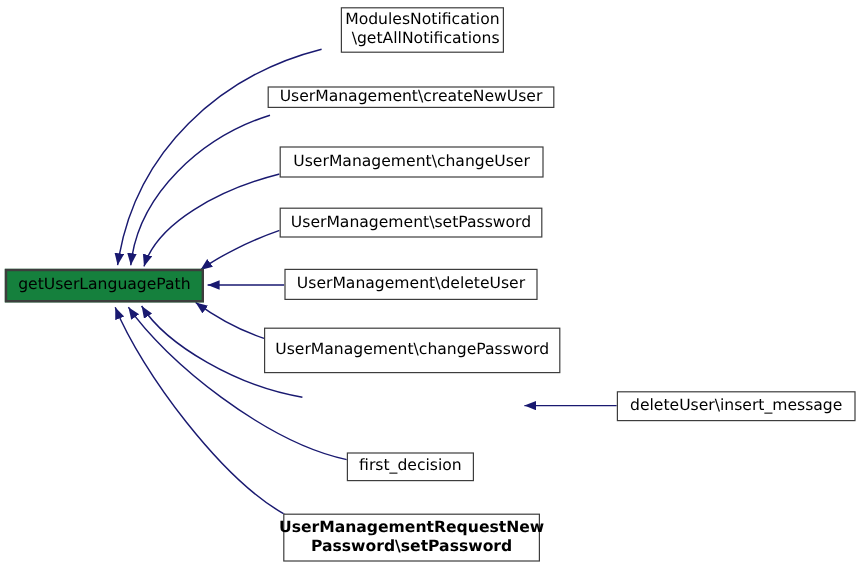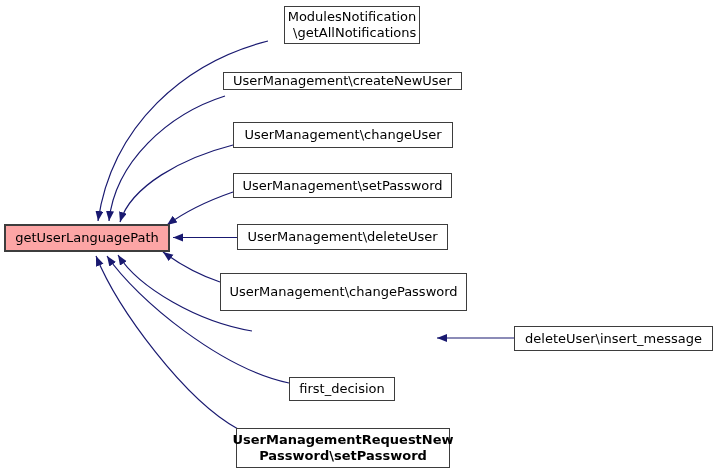--- a/index.html
+++ b/index.html
@@ -25,21 +25,21 @@
     font-size: 13px;
     line-height: 16px;
     display: flex;
     align-items: center;
     justify-content: center;
     text-align: center;
     white-space: pre-line;
     cursor: pointer;
   }
   .node.focus {
-    background: #fca5a5;
+    background: #15803d;
     border: 2px solid #3d3d3d;
   }
 </style>
 </head>
 <body>
 
 <div class="canvas">
 
   <svg class="edges-layer" width="720" height="475" viewBox="0 0 720 475" xmlns="http://www.w3.org/2000/svg">
     <defs>

